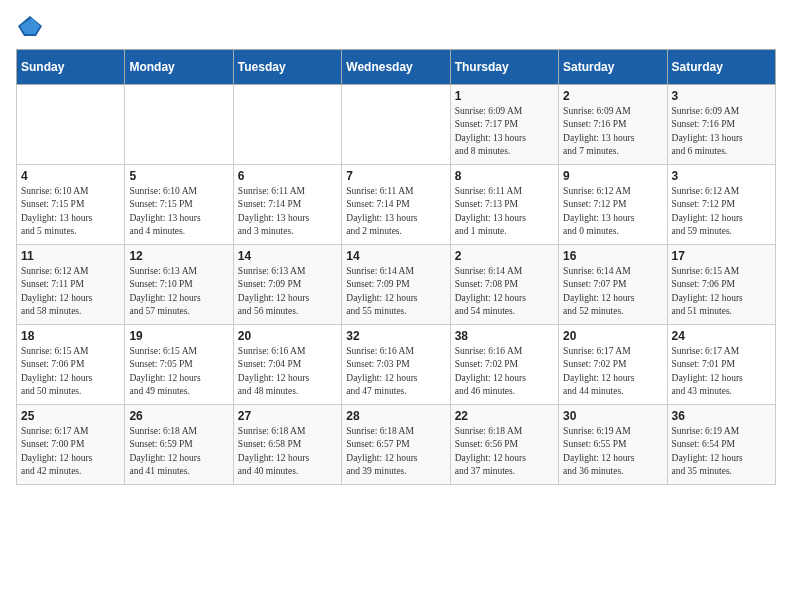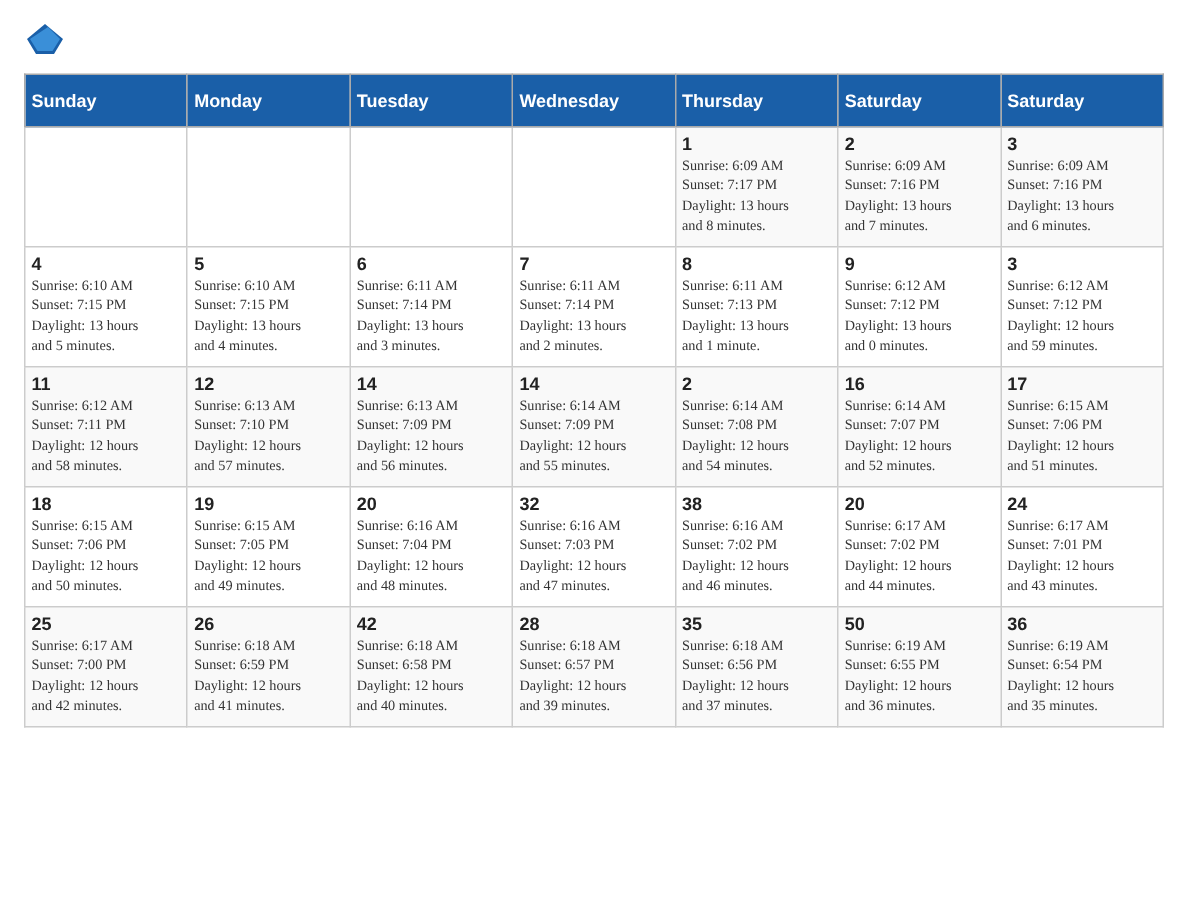--- a/index.html
+++ b/index.html
@@ -313,42 +313,42 @@
 and 42 minutes.</div>
         </td>
         <td>
           <div class="day-number">26</div>
           <div class="day-info" style="white-space: pre-line;">Sunrise: 6:18 AM
 Sunset: 6:59 PM
 Daylight: 12 hours
 and 41 minutes.</div>
         </td>
         <td>
-          <div class="day-number">42</div>
+          <div class="day-number">27</div>
           <div class="day-info" style="white-space: pre-line;">Sunrise: 6:18 AM
 Sunset: 6:58 PM
 Daylight: 12 hours
 and 40 minutes.</div>
         </td>
         <td>
           <div class="day-number">28</div>
           <div class="day-info" style="white-space: pre-line;">Sunrise: 6:18 AM
 Sunset: 6:57 PM
 Daylight: 12 hours
 and 39 minutes.</div>
         </td>
         <td>
-          <div class="day-number">35</div>
+          <div class="day-number">22</div>
           <div class="day-info" style="white-space: pre-line;">Sunrise: 6:18 AM
 Sunset: 6:56 PM
 Daylight: 12 hours
 and 37 minutes.</div>
         </td>
         <td>
-          <div class="day-number">50</div>
+          <div class="day-number">30</div>
           <div class="day-info" style="white-space: pre-line;">Sunrise: 6:19 AM
 Sunset: 6:55 PM
 Daylight: 12 hours
 and 36 minutes.</div>
         </td>
         <td>
           <div class="day-number">36</div>
           <div class="day-info" style="white-space: pre-line;">Sunrise: 6:19 AM
 Sunset: 6:54 PM
 Daylight: 12 hours

